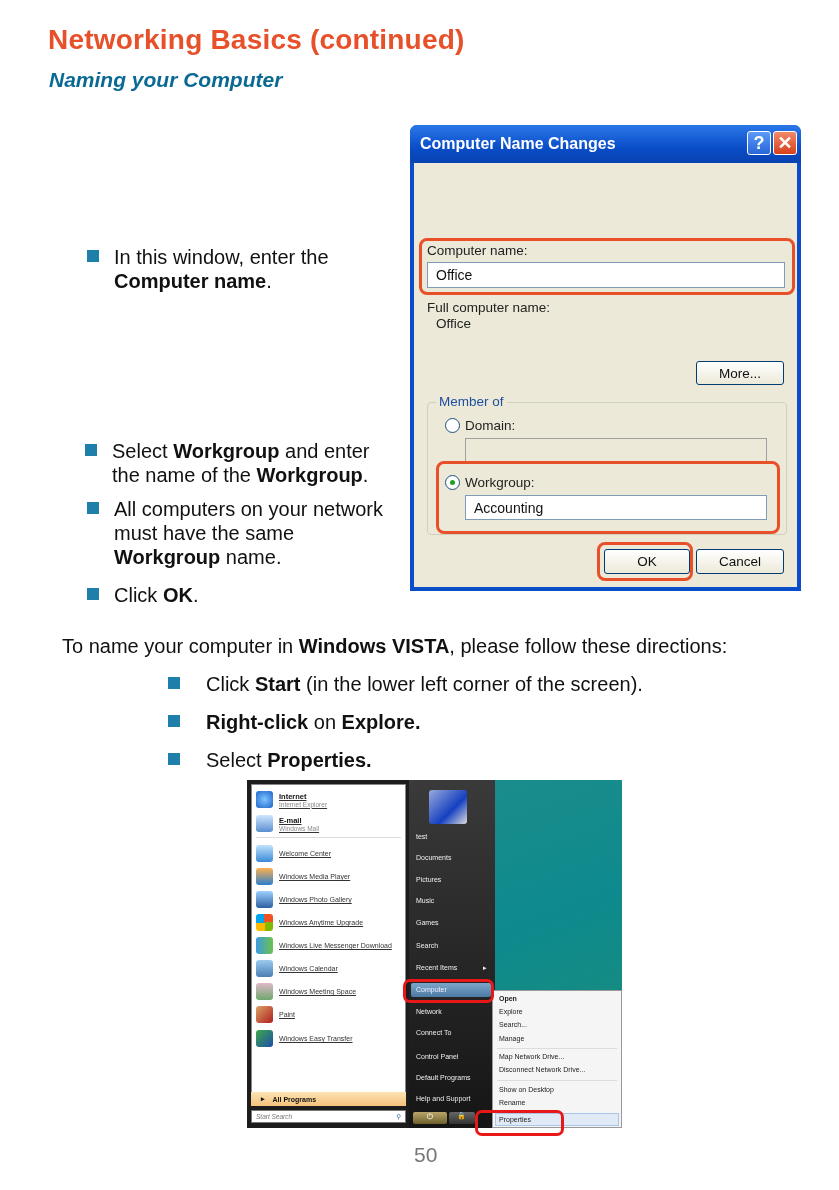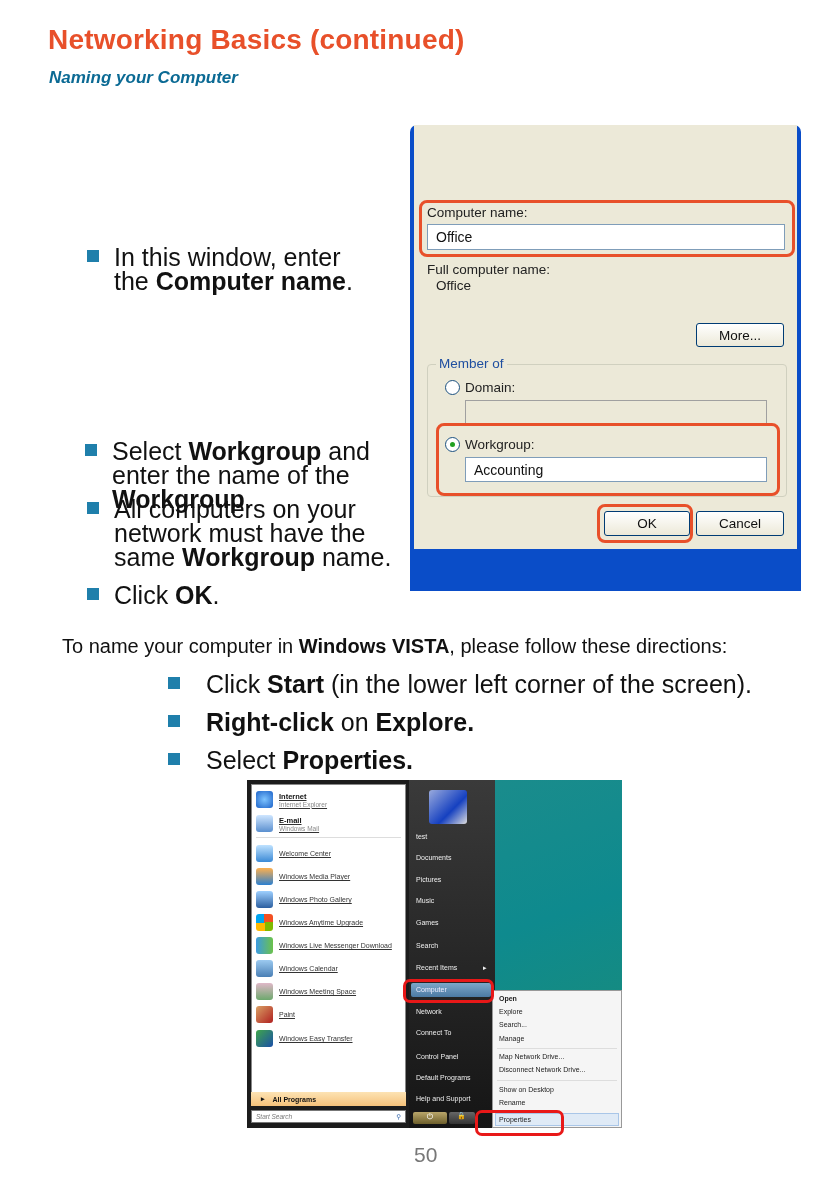--- a/index.html
+++ b/index.html
@@ -1,20 +1,20 @@
 <!DOCTYPE html>
 <html><head>
 <meta charset="utf-8">
 <style>
   * { box-sizing: border-box; margin: 0; padding: 0; }
   body { width: 839px; height: 1190px; background: #fff; position: relative; font-family: "Liberation Sans", sans-serif; overflow: hidden; color: #111; }
   .abs { position: absolute; }
   .title { left: 48px; top: 24px; font-size: 28px; font-weight: bold; color: #e8502a; letter-spacing: 0.2px; }
-  .subtitle { left: 49px; top: 68px; font-size: 17px; font-weight: bold; font-style: italic; color: #0b6a94; }
-  .bullet { position: absolute; font-size: 25px; line-height: 24px; color: #111; }
+  .subtitle { left: 49px; top: 68px; font-size: 21px; font-weight: bold; font-style: italic; color: #0b6a94; }
+  .bullet { position: absolute; font-size: 20px; line-height: 24px; color: #111; }
   .bullet .sq { position: absolute; left: -27px; top: 5px; width: 12px; height: 12px; background: #1f7fab; }
   b { font-weight: bold; }
 
   
   .dlg { left: 410px; top: 125px; width: 391px; height: 466px; background: #0a4dc8; border-radius: 7px 7px 0 0; padding: 0 4px 4px 4px; }
   .dlg-title { height: 38px; display: flex; align-items: center; padding-left: 6px; color: #fff; font-size: 16px; font-weight: bold; background: linear-gradient(#2a78e8, #0a4dc8 60%, #0842b0); border-radius: 7px 7px 0 0; margin: 0 -4px; padding-left: 10px; }
   .dlg-btn { position: absolute; top: 6px; width: 24px; height: 24px; border: 1px solid #fff; border-radius: 3px; color: #fff; font-weight: bold; font-size: 18px; display: flex; align-items: center; justify-content: center; }
   .help-btn { right: 30px; background: linear-gradient(#5b9af5, #2766d8); }
   .close-btn { right: 4px; background: linear-gradient(#f08a6a, #d8401c); }
   .dlg-body { position: relative; background: #ece9d8; height: 424px; font-size: 13.5px; color: #222; }
@@ -61,20 +61,25 @@
 <div class="bullet" style="left:114px; top:497px; width:290px;">
   <span class="sq"></span>
   <span>All computers on your network must have the same </span><b>Workgroup</b><span> name.</span>
 </div>
 <div class="bullet" style="left:114px; top:583px;">
   <span class="sq"></span>
   <span>Click </span><b>OK</b><span>.</span>
 </div>
 
 <div class="abs dlg">
+  <div class="dlg-title">
+    <span>Computer Name Changes</span>
+    <span class="dlg-btn help-btn">?</span>
+    <span class="dlg-btn close-btn">✕</span>
+  </div>
   <div class="dlg-body">
     <div class="t" style="left:13px; top:80px;">Computer name:</div>
     <div class="xp-input" style="left:13px; top:99px; width:358px; height:26px;">Office</div>
     <div class="hl" style="left:5px; top:75px; width:376px; height:57px;"></div>
     <div class="t" style="left:13px; top:137px;">Full computer name:</div>
     <div class="t" style="left:22px; top:153px;">Office</div>
     <div class="xp-button" style="left:282px; top:198px; width:88px; height:24px;">More...</div>
     <div class="groupbox" style="left:13px; top:239px; width:360px; height:133px;"></div>
     <div class="t" style="left:22px; top:231px; background:#ece9d8; padding:0 3px; color:#1f4fa0;">Member of</div>
     <span class="radio" style="left:31px; top:255px;"></span>

